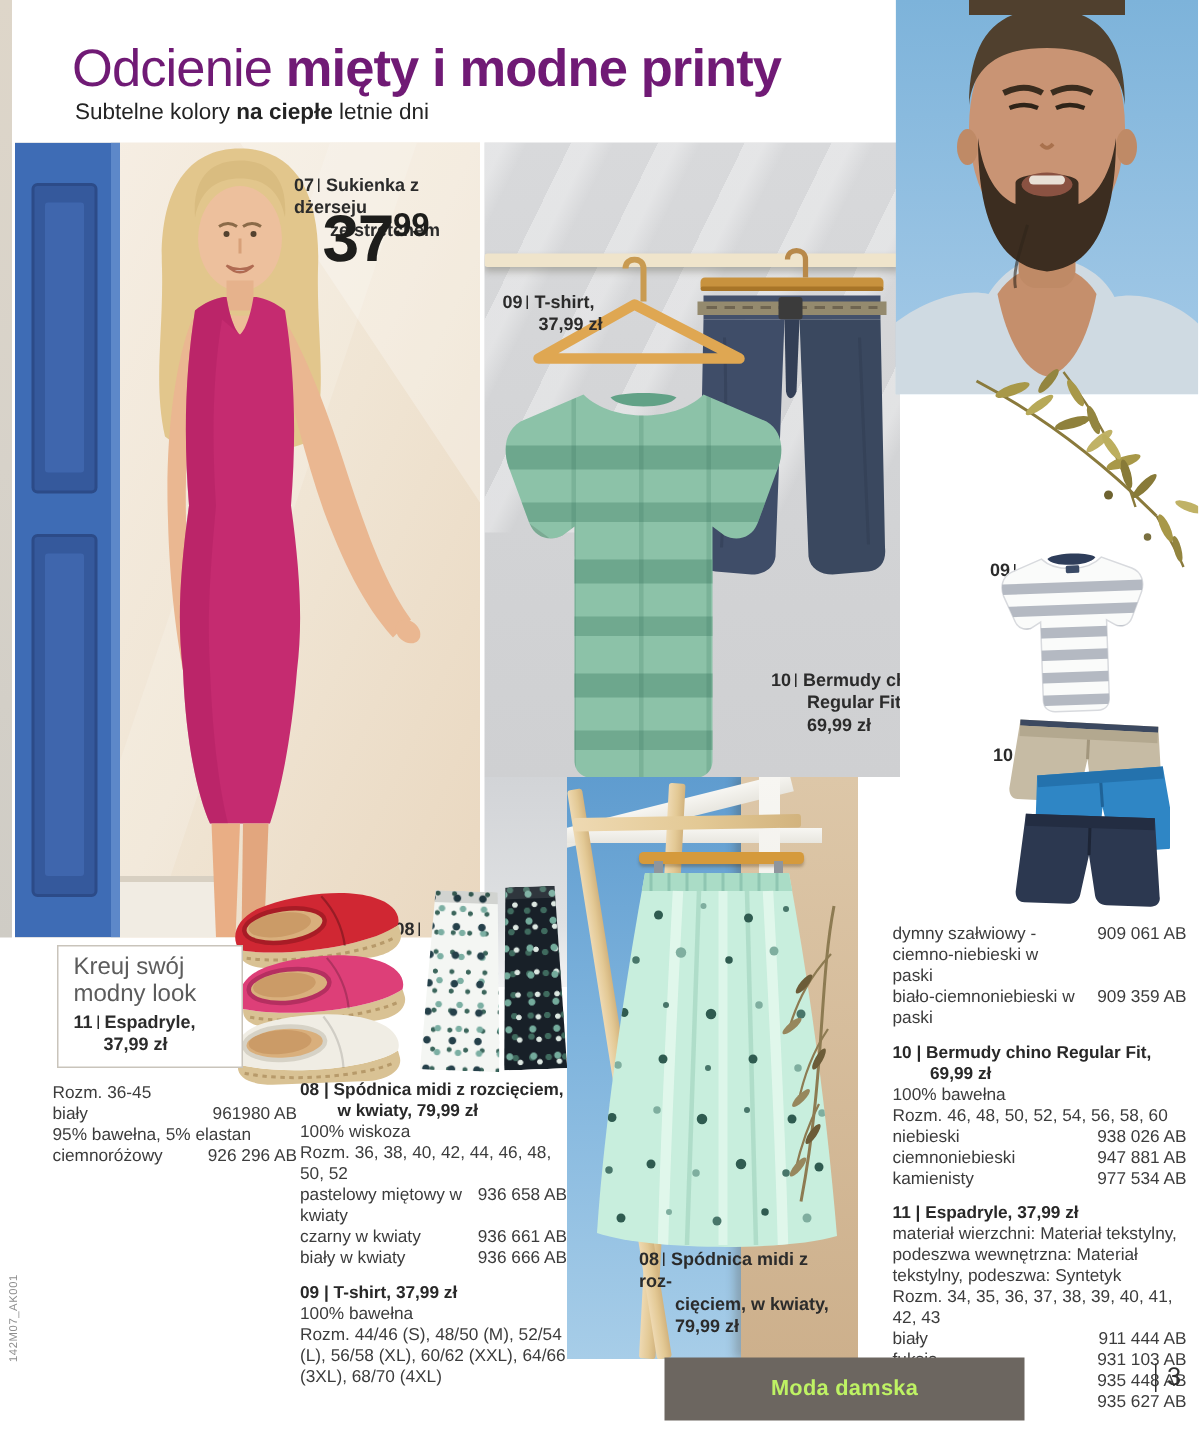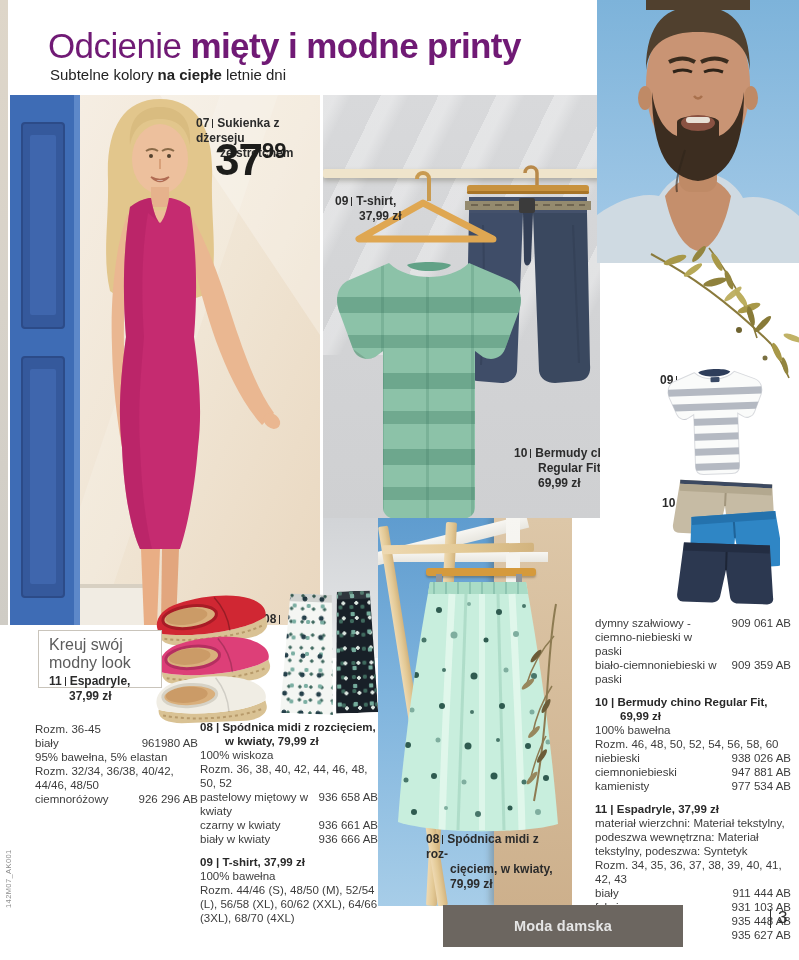--- a/index.html
+++ b/index.html
@@ -49,21 +49,21 @@
      radial-gradient(circle at 8px 2px,#3f6a5e 1.9px,transparent 2.4px);
      background-size:16px 18px,13px 15px,11px 14px;}
   .swband{position:absolute;left:0;top:0;width:100%;height:8px;background:rgba(0,0,0,0.14);}
   .sw-black .swband{background:rgba(255,255,255,0.10);}
   
   .skirtphoto{background:linear-gradient(180deg,#5f9ccf 0%,#7fb4dd 45%,#a7cde8 100%);text-decoration:underline;}
   .tanwall2{background:linear-gradient(180deg,#ddc7a8 0%,#cdb08c 100%);box-shadow:-4px 0 6px rgba(60,45,25,.25);}
   .whitebeam{background:linear-gradient(180deg,#f7f6f2,#e8e6df);}
   .woodbeam{background:linear-gradient(90deg,#eed9b2 0%,#e3c995 55%,#d2b37e 100%);border-radius:2px;}
   
-  .btn{background:#6c6660;color:#e5e5e5;font-weight:bold;font-size:14.5px;
+  .btn{background:#6c6660;color:#bef264;font-weight:bold;font-size:14.5px;
        display:flex;align-items:center;justify-content:center;letter-spacing:.2px;}
   .pagenum{display:flex;align-items:center;gap:7px;font-size:17px;color:#2e2e2e;}
   .pagenum .bar{width:1px;height:19px;background:#2e2e2e;}
   .sidecode{writing-mode:vertical-rl;transform:rotate(180deg);font-size:7.5px;color:#8d8d8d;letter-spacing:.4px;}
 </style>
 </head>
 <body>
 
 <div class="page">
 
@@ -301,21 +301,21 @@
       <path d="M8,36 C6,45 16,50 30,51 L94,53 C108,53 117,47 116,39 L115,34 C96,45 40,46 8,36 Z" fill="#d9c294"></path>
       <path d="M12,42 C40,50 90,50 112,42" stroke="#b79a6a" stroke-width="2" stroke-dasharray="3 3" fill="none"></path>
       <path d="M8,36 C2,24 12,12 30,9 C56,4 86,6 102,14 C113,19 118,27 115,34 C96,45 40,46 8,36 Z" fill="#f0ede4"></path>
       <ellipse cx="40" cy="24" rx="27" ry="11" fill="#d9af7c"></ellipse>
       <ellipse cx="37" cy="23" rx="21" ry="8" fill="#c08a55" opacity="0.55"></ellipse>
       <ellipse cx="40" cy="24" rx="27" ry="11" fill="none" stroke="#d6d2c6" stroke-width="3"></ellipse>
       <path d="M67,8 C74,18 78,30 78,43" stroke="#00000022" stroke-width="1.5" fill="none"></path>
     </g>
   </svg>
 
-  <div class="abs promobox" style="left:38px;top:630px;width:124px;height:58px;">
+  <div class="abs promobox" style="left:38px;top:630px;width:124px;height:82px;">
     <div class="promo-big">Kreuj swój</div>
     <div class="promo-big">modny look</div>
     <div class="lbl" style="margin-top:2px;"><span>11</span><span class="pipe"></span><span>Espadryle,</span>
       <span class="ind" style="padding-left:20px;">37,99 zł</span>
     </div>
   </div>
 
   <div class="abs photo skirtphoto" style="left:378px;top:518px;width:194px;height:388px;">
     <div class="abs tanwall2" style="left:116px;top:0;width:78px;height:388px;"></div>
     <div class="abs whitebeam" style="left:-8px;top:16px;width:160px;height:13px;transform:rotate(-14deg);"></div>
@@ -402,21 +402,20 @@
     </div>
   </div>
 
   <div class="abs sm" style="left:35px;top:722px;width:163px;">
     <div>Rozm. 36-45</div>
     <div class="pair">
         <span class="nm">biały</span>
         <span class="code">961980 AB</span>
       </div>
     <div>95% bawełna, 5% elastan</div>
-    <div>Rozm.  32/34, 36/38, 40/42, 44/46, 48/50</div>
     <div class="pair">
         <span class="nm">ciemnoróżowy</span>
         <span class="code">926 296 AB</span>
       </div>
   </div>
 
   <div class="abs sm" style="left:200px;top:720px;width:178px;">
     <div class="smb hang">08 | Spódnica midi z rozcięciem, w kwiaty, 79,99 zł</div>
     <div>100% wiskoza</div>
     <div>Rozm.  36, 38, 40, 42, 44, 46, 48, 50, 52</div>

